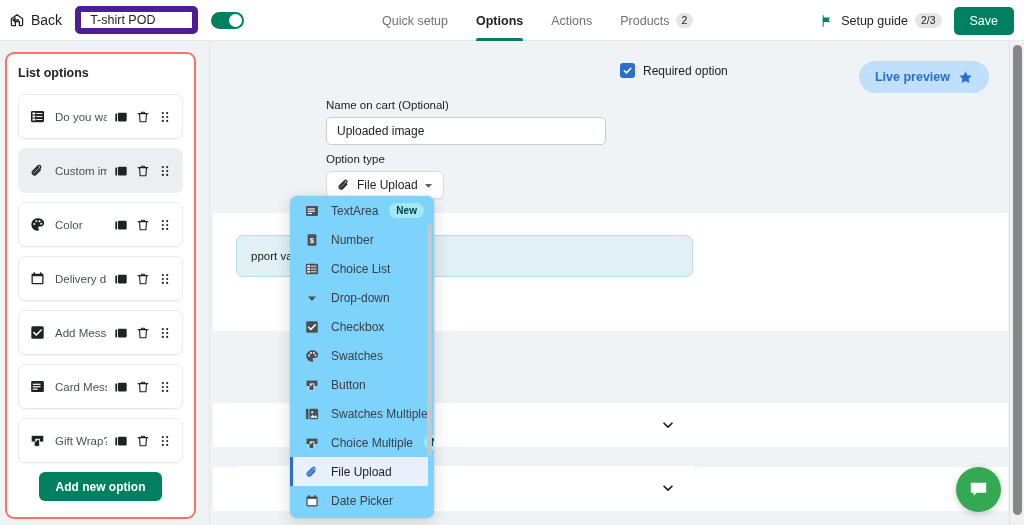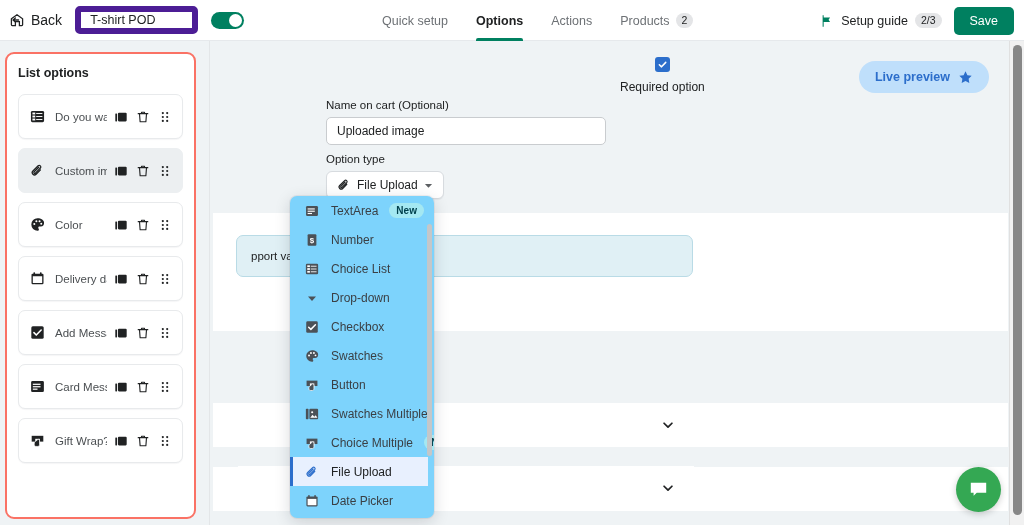--- a/index.html
+++ b/index.html
@@ -467,41 +467,42 @@
             <circle cx="5.5" cy="3.5" r="1.25"></circle>
             <circle cx="10.5" cy="3.5" r="1.25"></circle>
             <circle cx="5.5" cy="8" r="1.25"></circle>
             <circle cx="10.5" cy="8" r="1.25"></circle>
             <circle cx="5.5" cy="12.5" r="1.25"></circle>
             <circle cx="10.5" cy="12.5" r="1.25"></circle>
           </svg>
       </span>
     </div>
 
+    <button class="add-btn">Add new option</button>
   </div>
 
   <div class="main">
     <div class="panel-top"></div>
     <div class="panel-white"></div>
     <div class="panel-gap"></div>
     <div class="panel-acc1"></div>
     <div class="panel-acc2"></div>
 
     <button class="live-preview">
       <span>Live preview</span>
       <span>
         <svg width="15" height="15" viewBox="0 0 16 16" fill="#2c6ecb">
             <path d="M8 1.3l2 4.2 4.6.6-3.3 3.2.8 4.6L8 11.7l-4.1 2.2.8-4.6L1.4 6.1 6 5.5z"></path>
           </svg>
       </span>
     </button>
   </div>
 
 
-  <div class="check-row" style="position:absolute;left:620px;top:57px;flex-direction:column;">
+  <div class="check-row" style="position:absolute;left:620px;top:63px;">
     <span class="chk">
       <svg width="11" height="11" viewBox="0 0 16 16" fill="none" stroke="#fff" stroke-width="2.2">
           <path d="M3.4 8.3 6.6 11.4 12.7 4.9" stroke-linecap="round" stroke-linejoin="round"></path>
         </svg>
     </span>
     <span class="lbl">Required option</span>
   </div>
 
   <div style="position:absolute;left:326px;top:99px;">
     <div class="field-label">Name on cart (Optional)</div>

